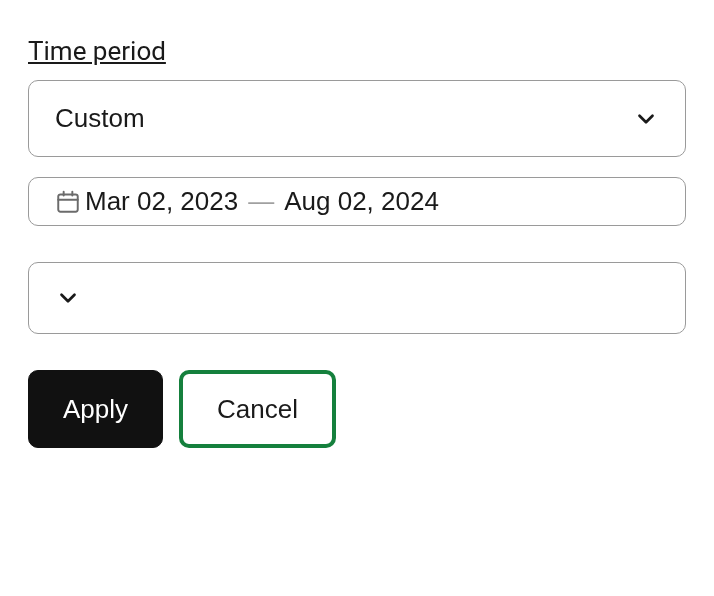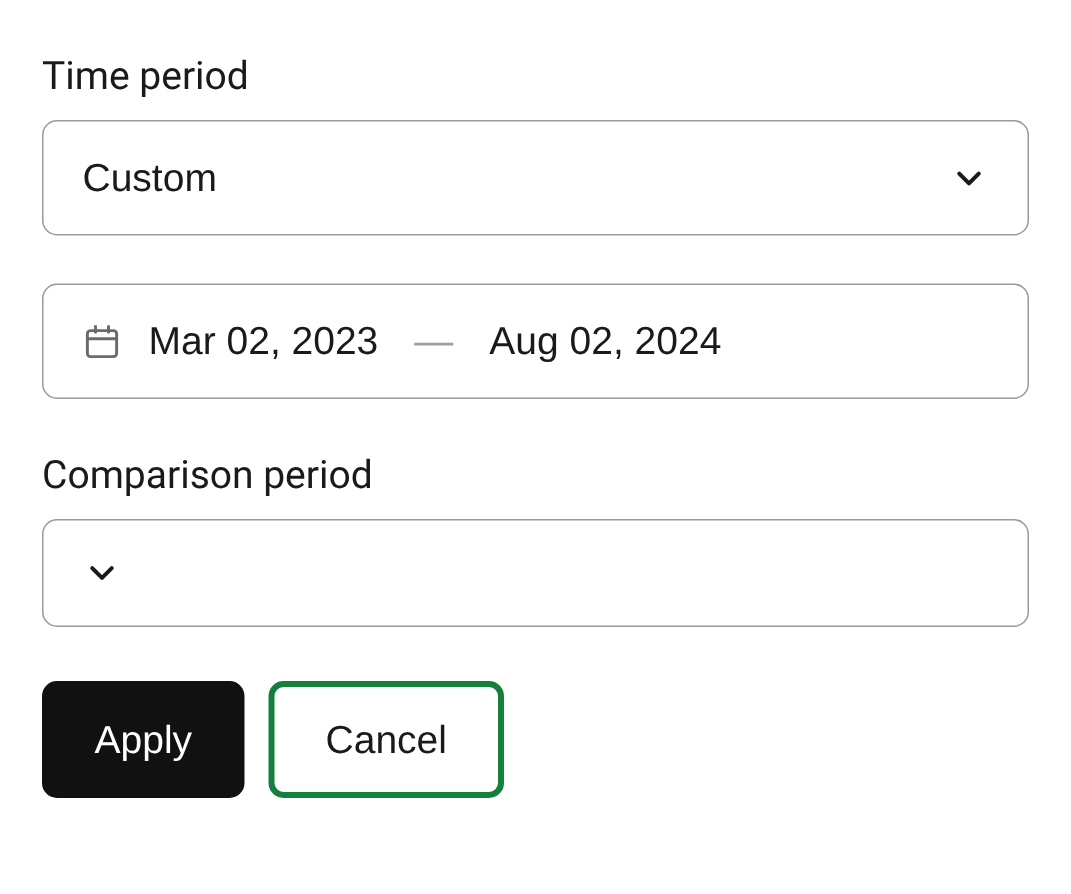--- a/index.html
+++ b/index.html
@@ -15,56 +15,57 @@
     }
     .field-group {
       margin-bottom: 24px;
     }
     .field-label {
       font-size: 26px;
       font-weight: 400;
       color: #1a1a1a;
       margin-bottom: 14px;
       display: block;
+      text-decoration: underline;
     }
     .select-control {
       width: 100%;
       display: flex;
       align-items: center;
       justify-content: space-between;
       border: 1px solid #9a9a9a;
       border-radius: 10px;
       padding: 22px 26px;
       background: #ffffff;
       cursor: pointer;
       font-size: 26px;
       color: #1a1a1a;
-      margin-bottom: 32px;
+      margin-bottom: 20px;
     }
     .select-control .select-text {
       flex: 1;
       text-align: left;
     }
     .select-control .chevron {
       display: flex;
       align-items: center;
       color: #1a1a1a;
     }
     .date-range-control {
       width: 100%;
       display: flex;
       align-items: center;
       border: 1px solid #9a9a9a;
       border-radius: 10px;
-      padding: 22px 26px;
+      padding: 8px 26px;
       background: #ffffff;
       cursor: pointer;
       font-size: 26px;
       color: #1a1a1a;
-      gap: 18px;
+      gap: 4px;
     }
     .calendar-icon {
       display: flex;
       align-items: center;
       color: #6b6b6b;
     }
     .date-text {
       color: #1a1a1a;
       font-size: 26px;
     }
@@ -120,21 +121,20 @@
         <line x1="16" y1="2.5" x2="16" y2="6"></line>
       </svg>
     </span>
     <span class="date-text">Mar 02, 2023</span>
     <span class="date-sep">—</span>
     <span class="date-text">Aug 02, 2024</span>
   </button>
 </div>
 
 <div class="field-group" style="margin-top:36px;">
-  <label class="field-label">Comparison period</label>
 
   <button class="select-control">
     <span class="chevron">
       <svg width="26" height="26" viewBox="0 0 24 24" fill="none" stroke="currentColor" stroke-width="2.5" stroke-linecap="round" stroke-linejoin="round">
         <polyline points="6 9 12 15 18 9"></polyline>
       </svg>
     </span>
   </button>
 </div>
 

